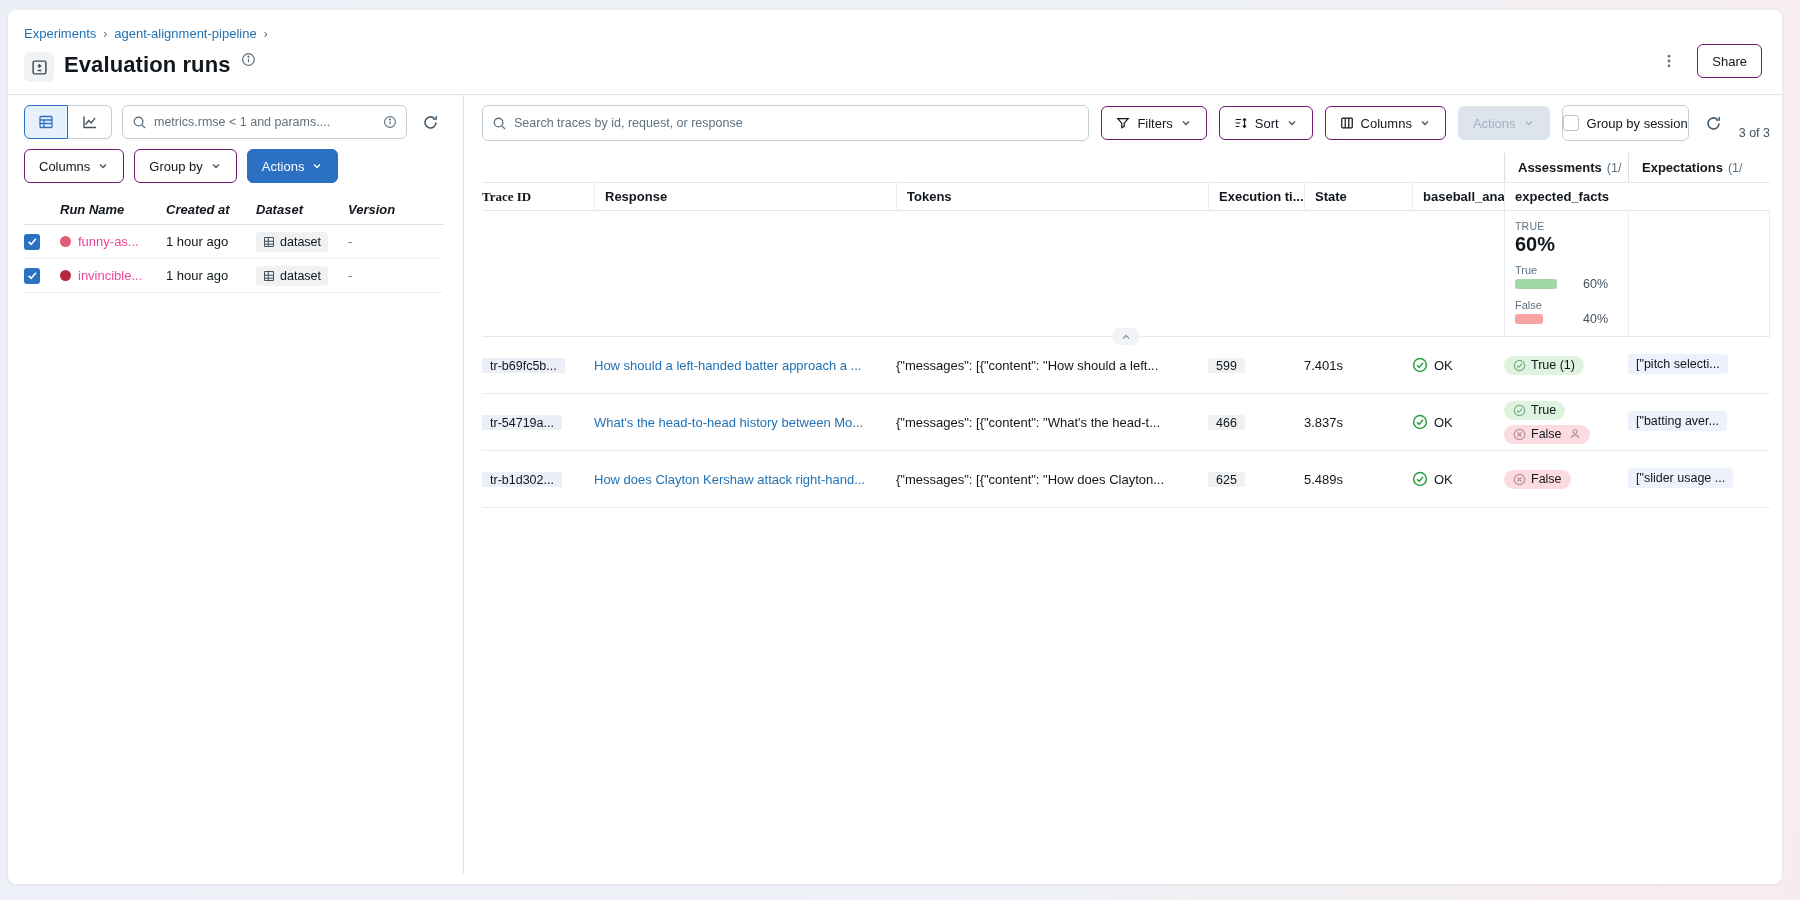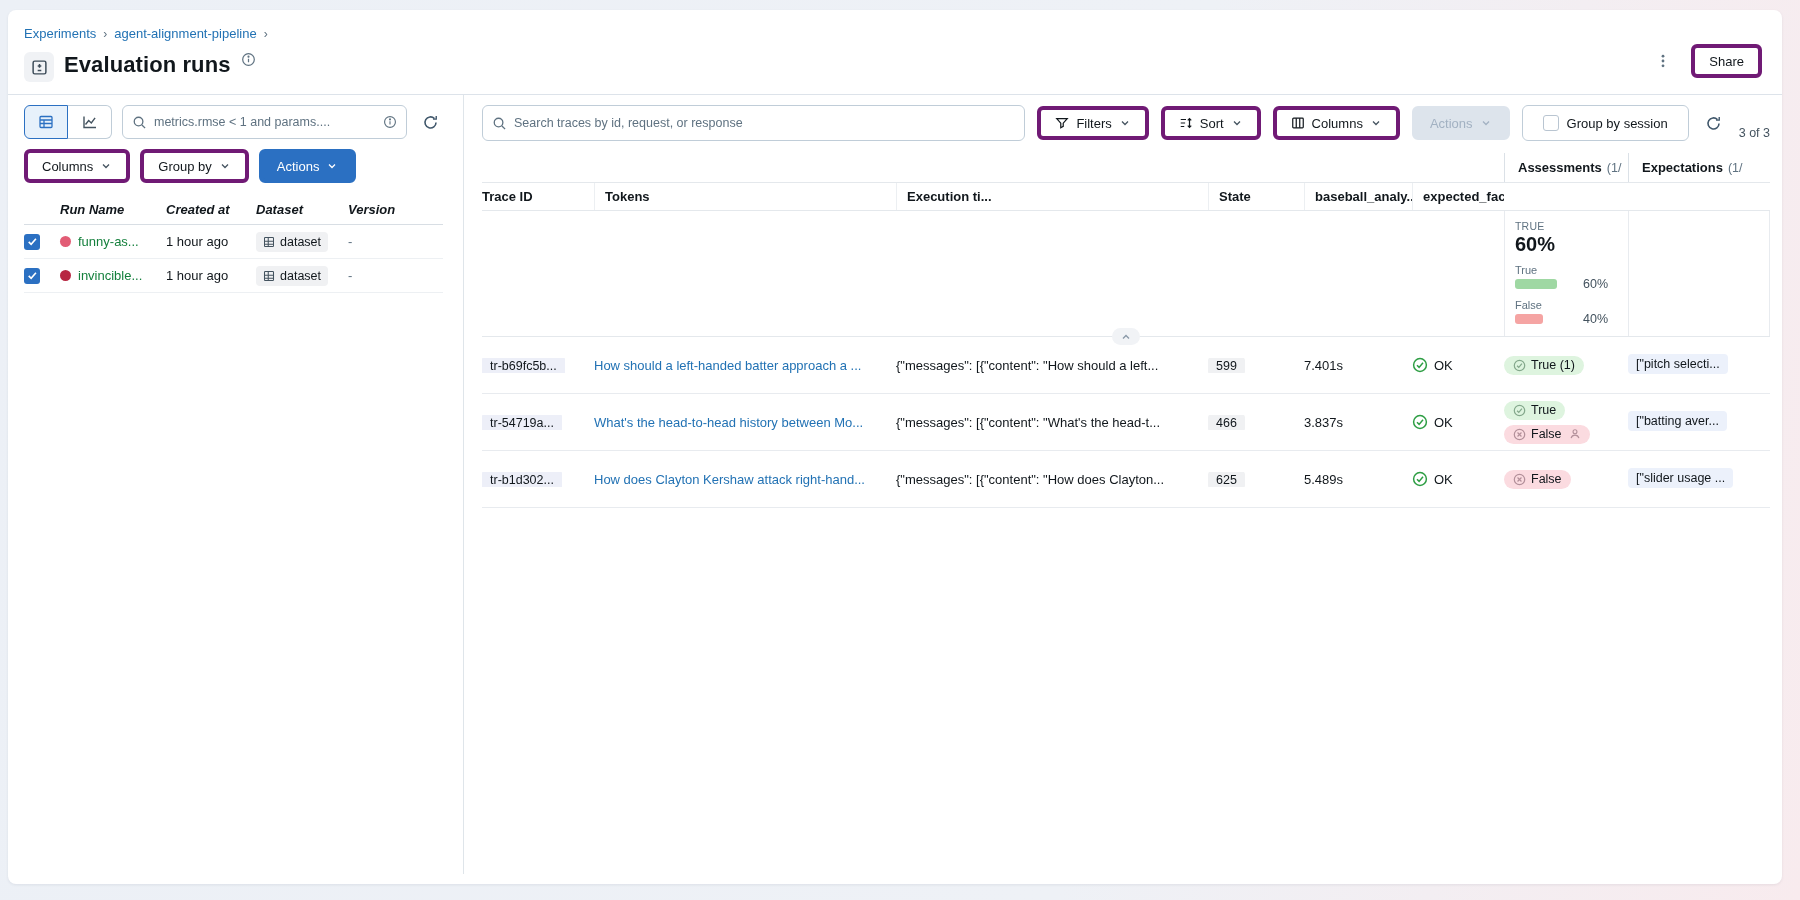--- a/index.html
+++ b/index.html
@@ -18,21 +18,21 @@
   
   .card-header { padding:16px 20px 12px 16px; position:relative; }
   .breadcrumb { display:flex; align-items:center; gap:7px; font-size:13px; margin-bottom:11px; }
   .breadcrumb a { color:#2272b4; text-decoration:none; cursor:pointer; }
   .crumb-sep { color:#5f7281; font-size:12px; }
   .title-row { display:flex; align-items:flex-start; gap:10px; }
   .title-tile { width:30px; height:30px; border-radius:6px; background:#f0f2f5; display:flex; align-items:center; justify-content:center; color:#3d4c59; }
   .page-title { font-size:22px; font-weight:bold; letter-spacing:.1px; }
   .header-actions { position:absolute; right:20px; top:34px; display:flex; align-items:center; gap:16px; }
   .kebab-btn { width:24px; height:24px; display:flex; align-items:center; justify-content:center; color:#5f7281; cursor:pointer; border-radius:4px; }
-  .btn { display:inline-flex; align-items:center; gap:7px; height:34px; padding:0 14px; border:4px solid #701a75; border-radius:6px; background:#fff; font-size:13px; color:#11171c; cursor:pointer; white-space:nowrap; }
+  .btn { display:inline-flex; align-items:center; gap:7px; height:34px; padding:0 14px; border:1px solid #701a75; border-radius:6px; background:#fff; font-size:13px; color:#11171c; cursor:pointer; white-space:nowrap; }
   .btn .chev { color:#44535f; }
   .btn-primary { background:#2b70c2; border-color:#2b70c2; color:#fff; }
   .btn-primary .chev { color:#fff; }
   .btn-disabled { background:#dde4ec; border-color:#dde4ec; color:#a2b1c2; cursor:default; }
   .btn-disabled .chev { color:#a2b1c2; }
   
   .card-body { display:flex; border-top:1px solid #dde3ea; height:calc(100% - 94px); }
   .left-panel { width:456px; border-right:1px solid #dfe5ea; padding:10px 20px 0 16px; flex-shrink:0; }
   .right-panel { flex:1; padding:10px 12px 0 18px; min-width:0; }
   
@@ -50,38 +50,38 @@
   
   .runs-table { margin-top:12px; }
   .runs-grid { display:grid; grid-template-columns:36px 106px 90px 92px 1fr; align-items:center; }
   .runs-head { height:30px; border-bottom:1px solid #d8dee4; font-weight:bold;font-style:italic; }
   .runs-row { height:34px; border-bottom:1px solid #edf0f3; }
   .cb { width:16px; height:16px; border-radius:3px; display:flex; align-items:center; justify-content:center; cursor:pointer; }
   .cb.checked { background:#2b70c2; color:#fff; }
   .cb.unchecked { background:#fff; border:1px solid #b9c5d1; }
   .run-name { display:flex; align-items:center; gap:7px; min-width:0; }
   .dot { width:11px; height:11px; border-radius:50%; flex-shrink:0; }
-  .run-link { color:#15803d; text-decoration:none; white-space:nowrap; overflow:hidden; cursor:pointer; }
+  .run-link { color:#ec4899; text-decoration:none; white-space:nowrap; overflow:hidden; cursor:pointer; }
   .chip { display:inline-flex; align-items:center; gap:5px; background:#f0f1f3; border-radius:4px; padding:3px 7px; font-size:12.5px; color:#11171c; }
   .muted { color:#5f7281; }
   
   .rp-toolbar { display:flex; align-items:center; gap:12px; }
   .trace-search { width:396px; height:36px; }
-  .gbs { height:36px; display:inline-flex; align-items:center; gap:8px; border:1px solid #c0cdd8; border-radius:6px; padding:0 20px; background:#fff; cursor:pointer; }
+  .gbs { height:36px; display:inline-flex; align-items:center; gap:8px; border:1px solid #c0cdd8; border-radius:6px; padding:0 0; background:#fff; cursor:pointer; }
   .count { margin-left:auto; align-self:flex-end; font-size:12.5px; color:#44535f; padding-bottom:1px; }
   
   .trace-table { margin-top:12px; }
   .tgrid { display:grid; grid-template-columns:112px 302px 312px 96px 108px 92px 124px 1fr; align-items:center; }
   .tg-grouprow { height:30px; border-bottom:1px solid #e4e8ec; align-items:stretch; }
   .group-cell { display:flex; align-items:center; gap:5px; border-left:1px solid #dbe1e7; padding-left:13px; font-weight:bold; }
   .group-cell .cnt { color:#5f7281; font-weight:normal; font-size:12.5px; }
   .tg-head { height:28px; border-bottom:1px solid #e4e8ec; font-weight:bold; align-items:stretch; }
   .th { display:flex; align-items:center; padding-right:8px; white-space:nowrap; overflow:hidden; }
   .th + .th { border-left:1px solid #eceff2; padding-left:10px; }
-  .th.nosek { border-left:none; }
+  .th.nosek { border-left:none;font-family:Liberation Serif, serif; }
   
   .tg-summary { border-bottom:1px solid #e4e8ec; align-items:stretch; }
   .sum-cell { border-left:1px solid #e8ebef; padding:9px 8px 10px 10px; }
   .sum-cell.rightmost { border-right:1px solid #e8ebef; }
   .sum-label { font-size:10.5px; color:#5f7281; letter-spacing:.2px; }
   .sum-value { font-size:20px; font-weight:bold; margin-top:1px; }
   .mini { margin-top:8px; }
   .mini-label { font-size:11px; color:#5f7281; }
   .mini-row { display:flex; align-items:center; margin-top:1px; }
   .mini-barwrap { width:68px; }
@@ -335,20 +335,21 @@
             <span class="cnt">(1/</span>
           </span>
           <span class="group-cell">
             <span>Expectations</span>
             <span class="cnt">(1/</span>
           </span>
         </div>
 
         <div class="tgrid tg-head">
           <span class="th nosek">Trace ID</span>
+          <span class="th">Response</span>
           <span class="th">Tokens</span>
           <span class="th">Execution ti...</span>
           <span class="th">State</span>
           <span class="th">baseball_analy...</span>
           <span class="th">expected_facts</span>
         </div>
 
         <div class="tgrid tg-summary">
           <span></span>
             <span></span>

